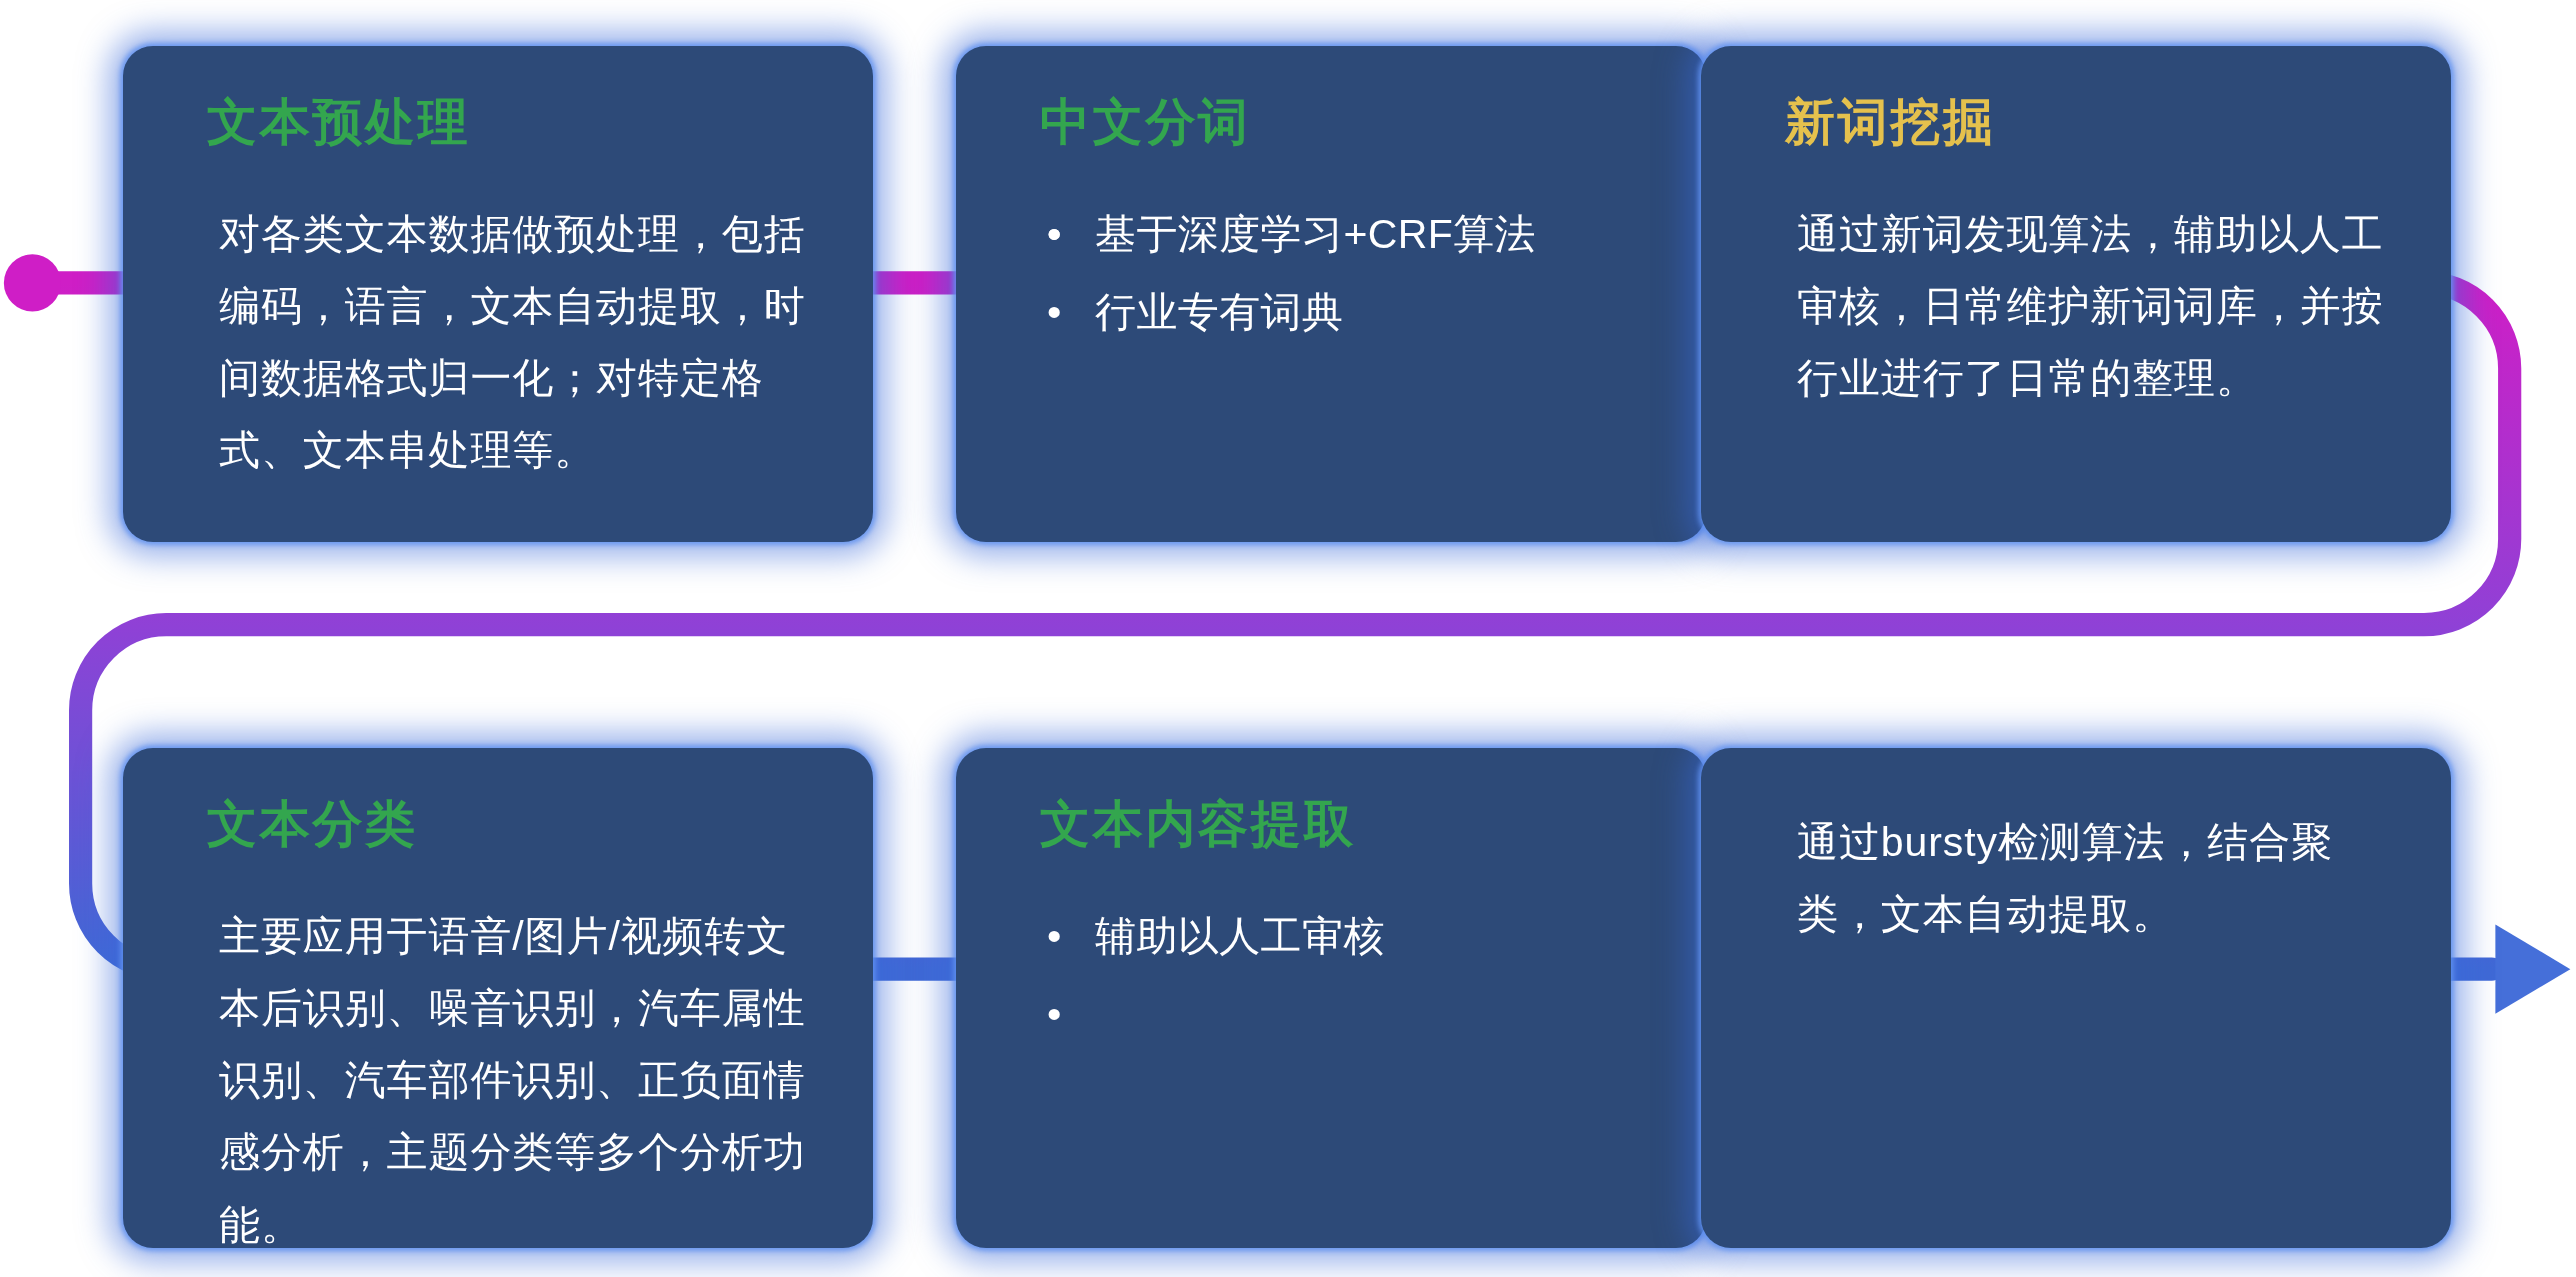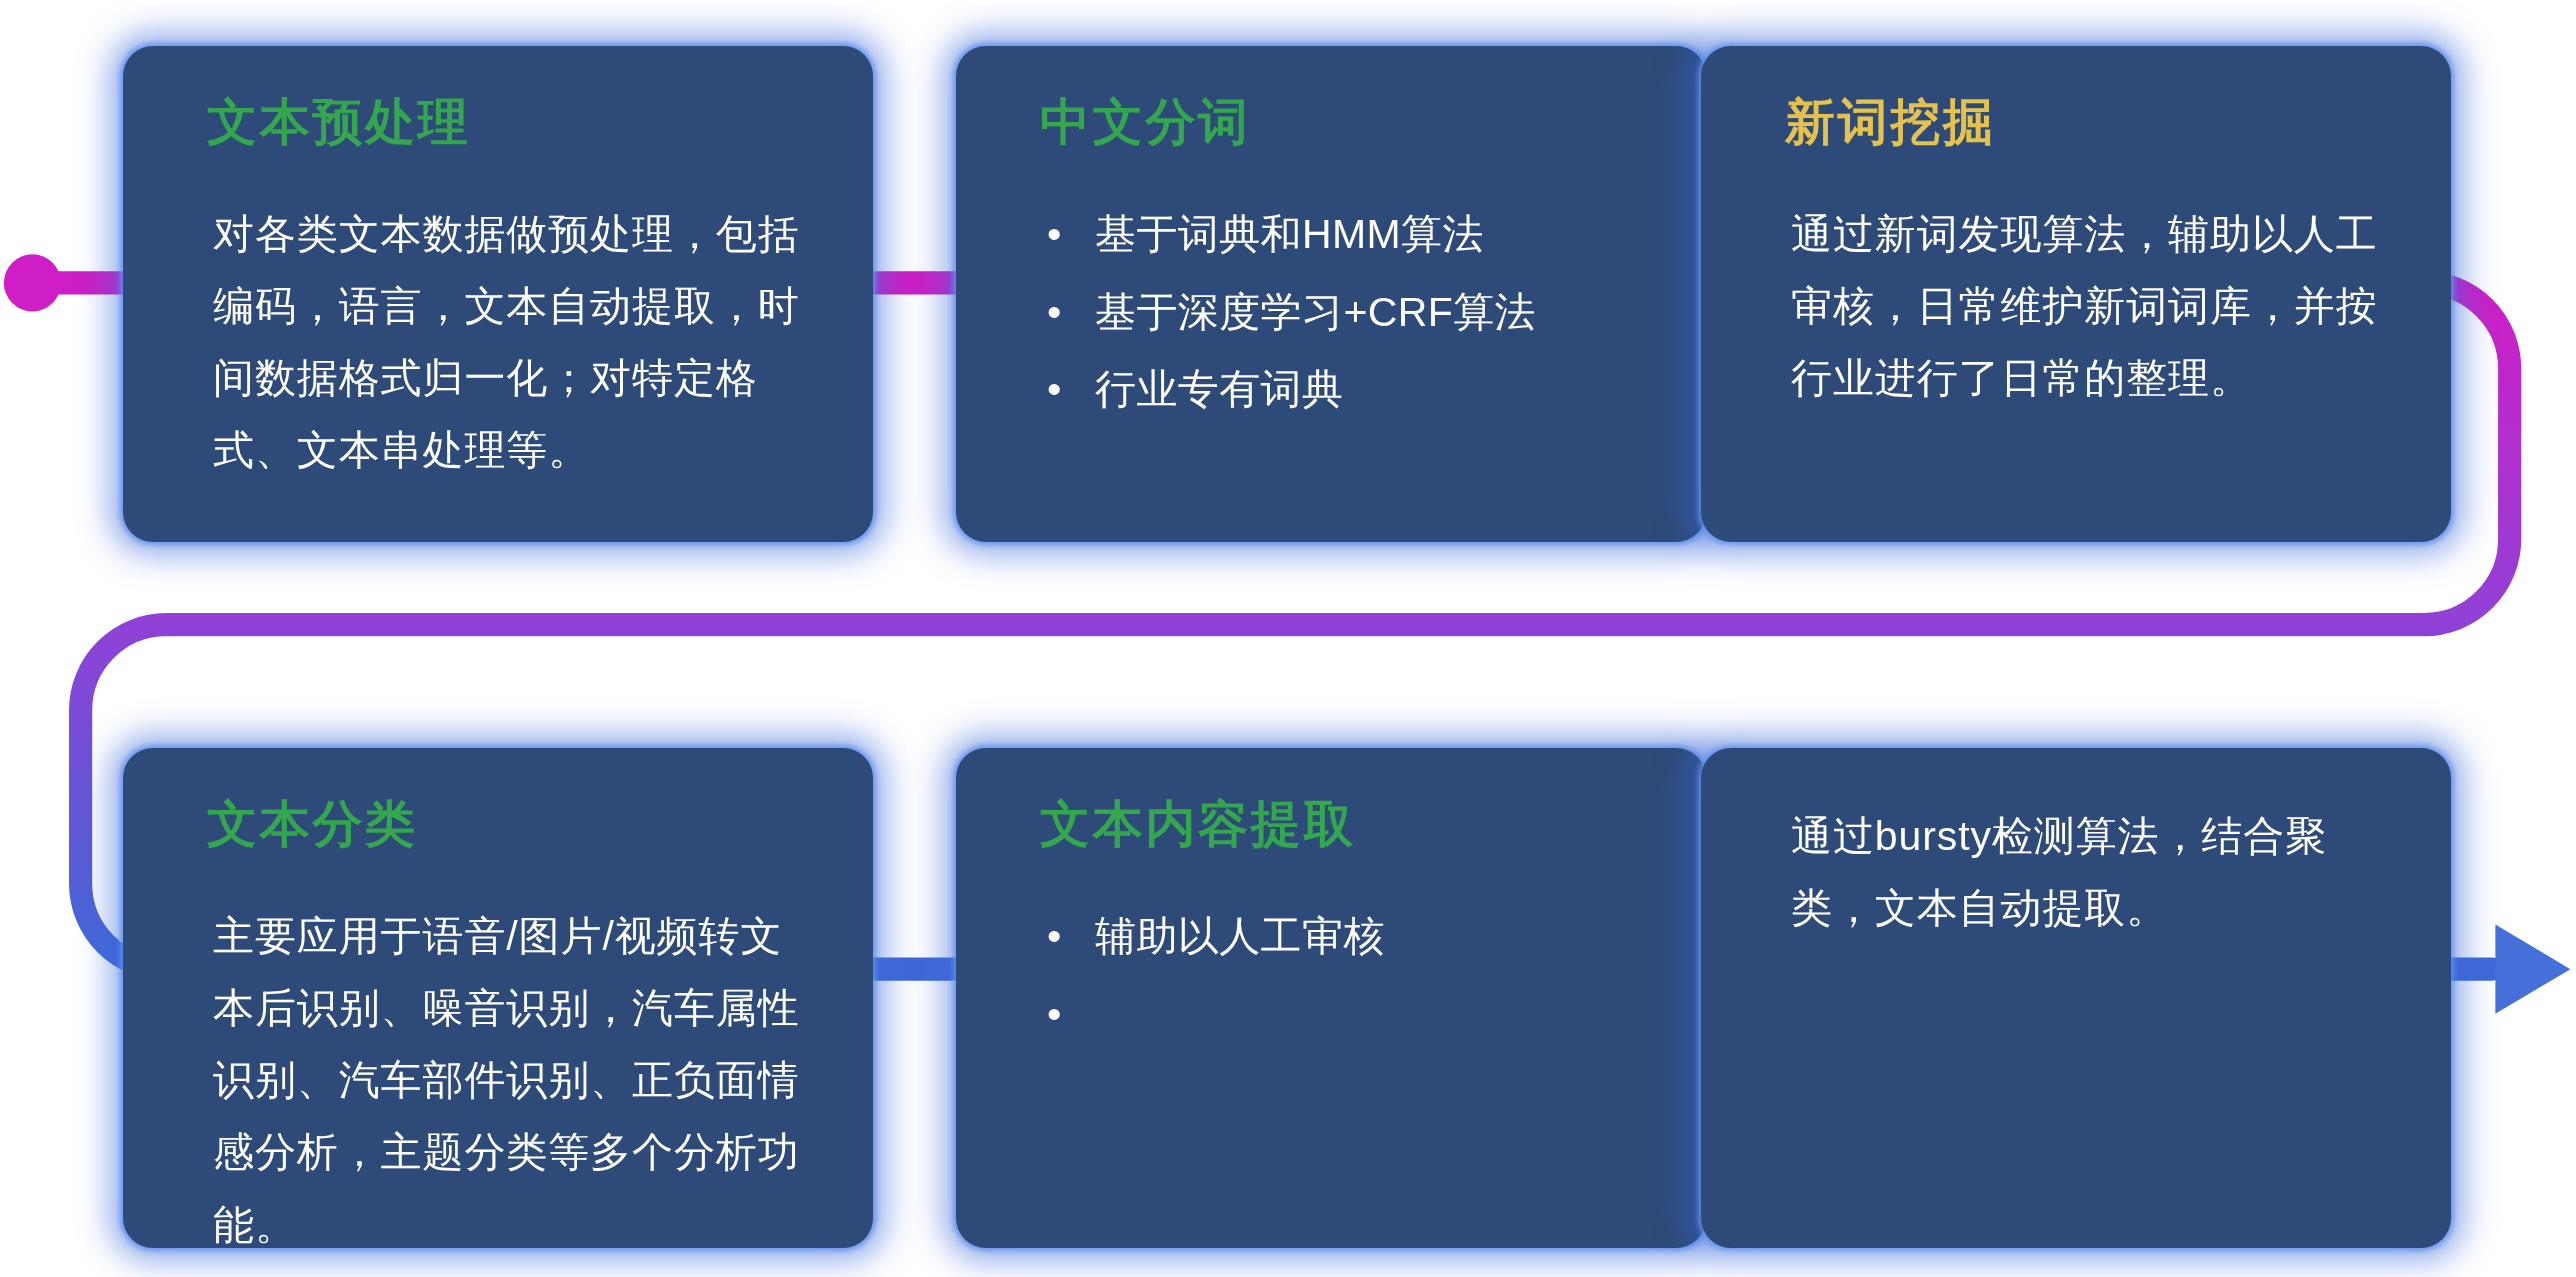--- a/index.html
+++ b/index.html
@@ -39,21 +39,21 @@
     margin: 0 0 46px 0;
     font-size: 50px;
     font-weight: bold;
     letter-spacing: 2.7px;
     line-height: 1.2;
   }
   .title-green  { color: #33a64e; }
   .title-yellow { color: #e5c14d; }
 
   .card-body {
-    margin: 6px;
+    margin: 12px;
     font-size: 41px;
     letter-spacing: 0.9px;
     line-height: 1.76;
     color: #ffffff;
   }
   .bullets {
     margin: 3.6px 0 0 0;
     padding: 0;
     list-style: none;
     font-size: 41px;
@@ -102,21 +102,20 @@
   <div class="card row1 col1">
     <h2 class="card-title title-green">文本预处理</h2>
     <p class="card-body">对各类文本数据做预处理，包括编码，语言，文本自动提取，时间数据格式归一化；对特定格式、文本串处理等。</p>
   </div>
 
   <div class="card row1 col2">
     <h2 class="card-title title-green">中文分词</h2>
     <ul class="bullets">
       <li>
         <span class="bullet-dot">•</span>
-        <span>基于词典和HMM算法</span>
       </li>
       <li>
         <span class="bullet-dot">•</span>
         <span>基于深度学习+CRF算法</span>
       </li>
       <li>
         <span class="bullet-dot">•</span>
         <span>行业专有词典</span>
       </li>
     </ul>

